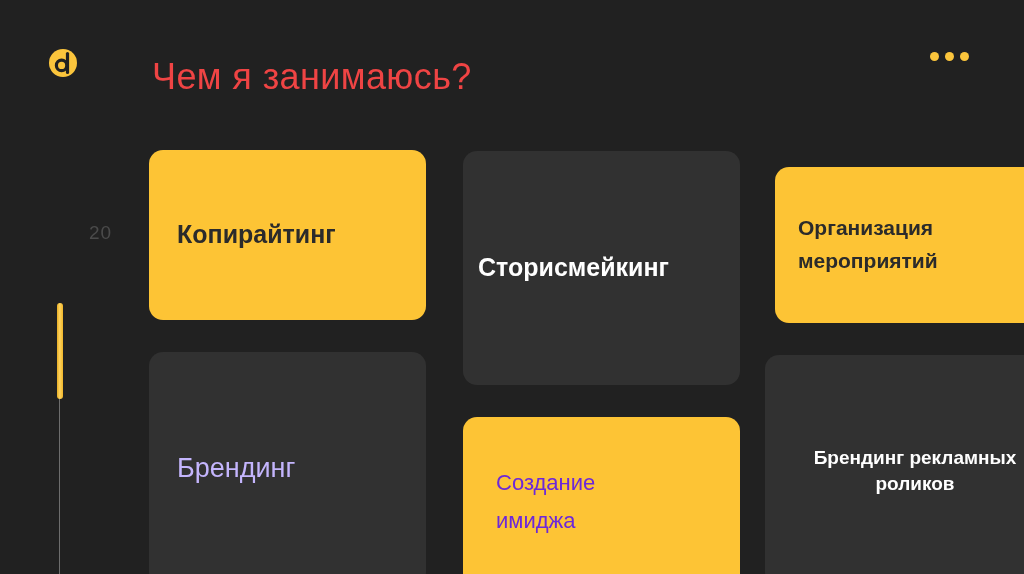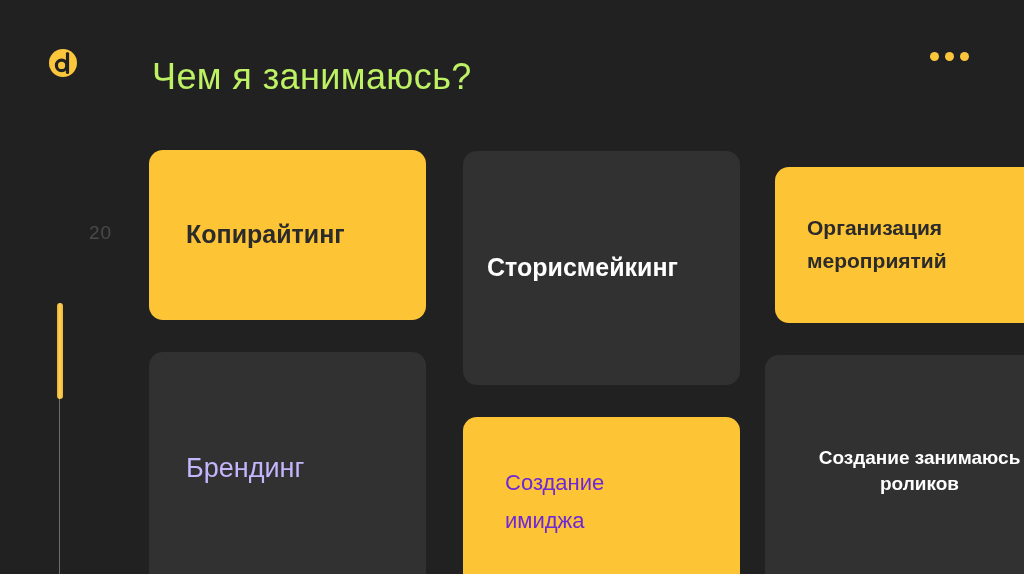--- a/index.html
+++ b/index.html
@@ -27,21 +27,21 @@
   }
   .logo svg { display: block; }
 
   
   .slide-title {
     position: absolute;
     left: 152px;
     top: 56px;
     font-size: 36px;
     font-weight: 300;
-    color: #bef264;
+    color: #ef4444;
     letter-spacing: 0.4px;
     white-space: nowrap;
   }
 
   
   .menu-dots {
     position: absolute;
     right: 55px;
     top: 52px;
     display: flex;
@@ -92,21 +92,20 @@
     box-sizing: border-box;
     display: flex;
     flex-direction: column;
     justify-content: center;
   }
   .card.yellow { background: #fdc435; }
   .card.dark   { background: #313131; }
 
   .card-label {
     white-space: pre-line;
-    margin-left: 9px;
   }
 
   
   .card-copywriting {
     left: 149px; top: 150px; width: 277px; height: 170px;
     padding: 0 28px;
   }
   .card-copywriting .card-label {
     font-size: 25px; font-weight: 700; color: #2b2b2b; line-height: 1.25;
   }
@@ -195,17 +194,17 @@
   <div class="card dark card-branding">
     <div class="card-label">Брендинг</div>
   </div>
 
   <div class="card yellow card-image">
     <div class="card-label">Создание
 имиджа</div>
   </div>
 
   <div class="card dark card-adreels">
-    <div class="card-label">Создание занимаюсь
+    <div class="card-label">Брендинг рекламных
 роликов</div>
   </div>
 
 </div>
 
 </body></html>

